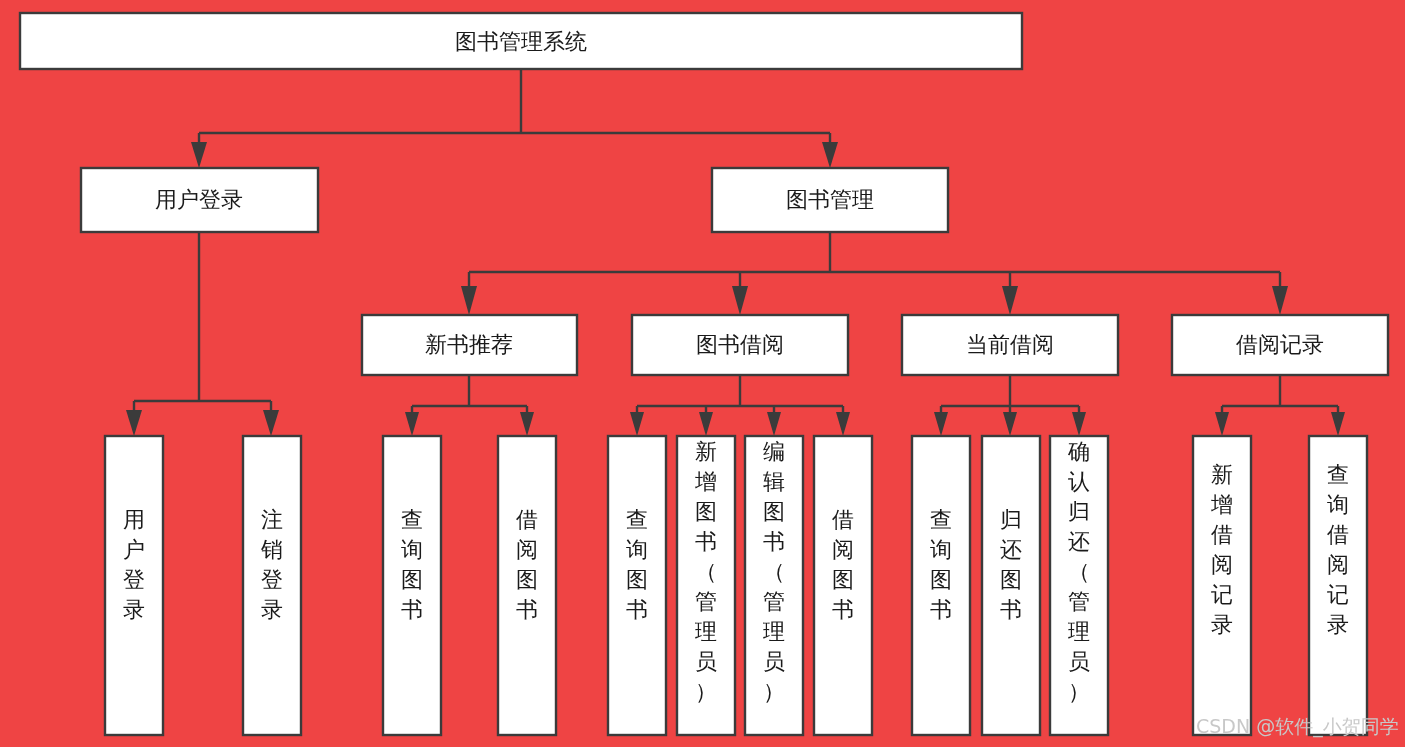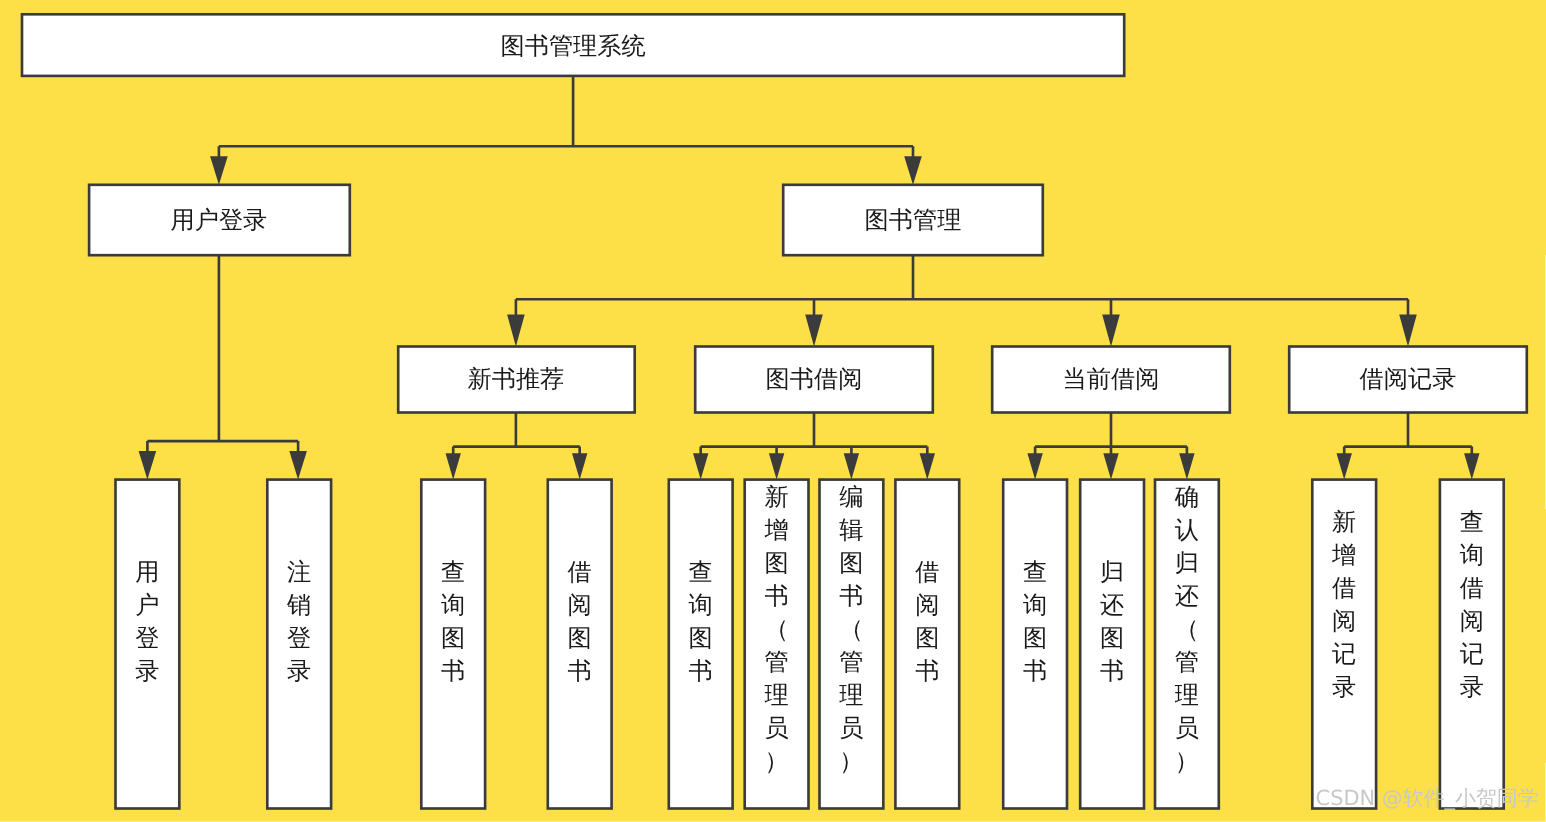--- a/index.html
+++ b/index.html
@@ -11,21 +11,21 @@
   body {
     width: 1405px;
     height: 747px;
     overflow: hidden;
     font-family: "DejaVu Sans", "Liberation Sans", sans-serif;
   }
   #diagram-root {
     position: relative;
     width: 1405px;
     height: 747px;
-    background: #fde047;
+    background: #ef4444;
   }
   svg.diagram-canvas {
     position: absolute;
     left: 0;
     top: 0;
     width: 1405px;
     height: 747px;
     display: block;
   }
   .node-box {

